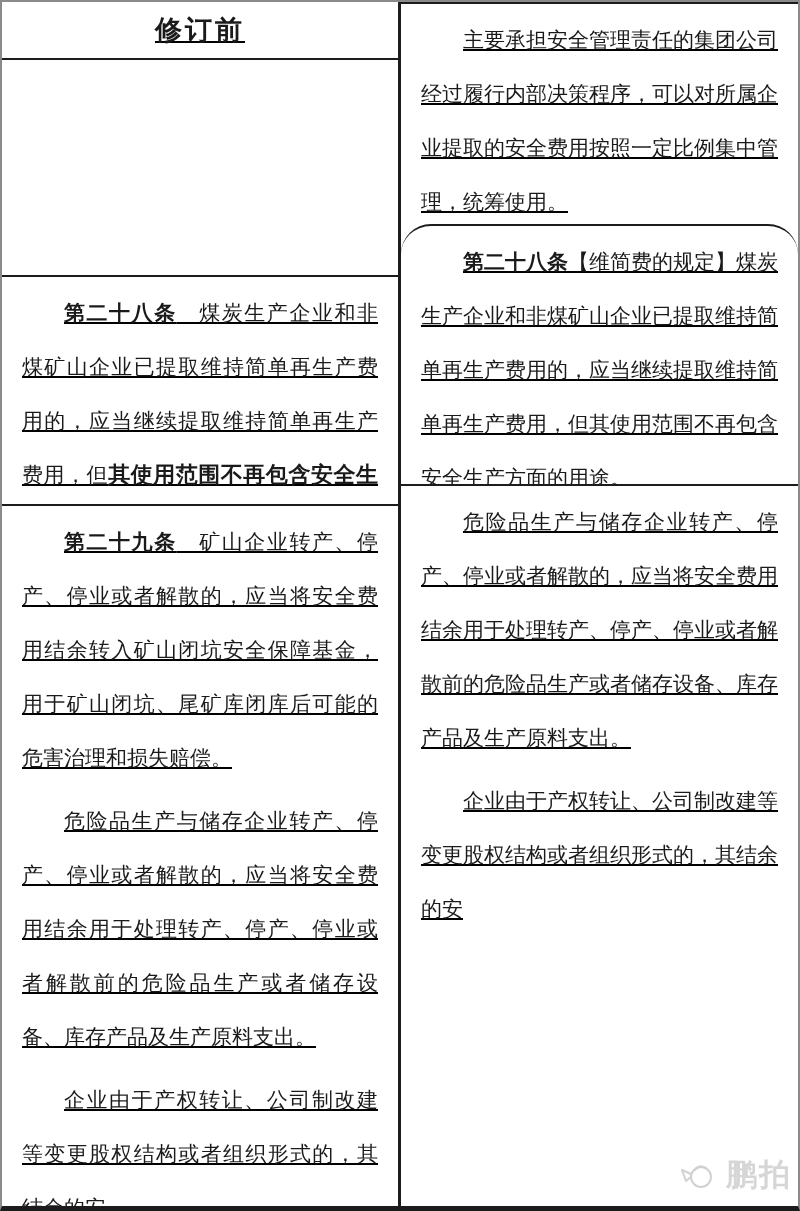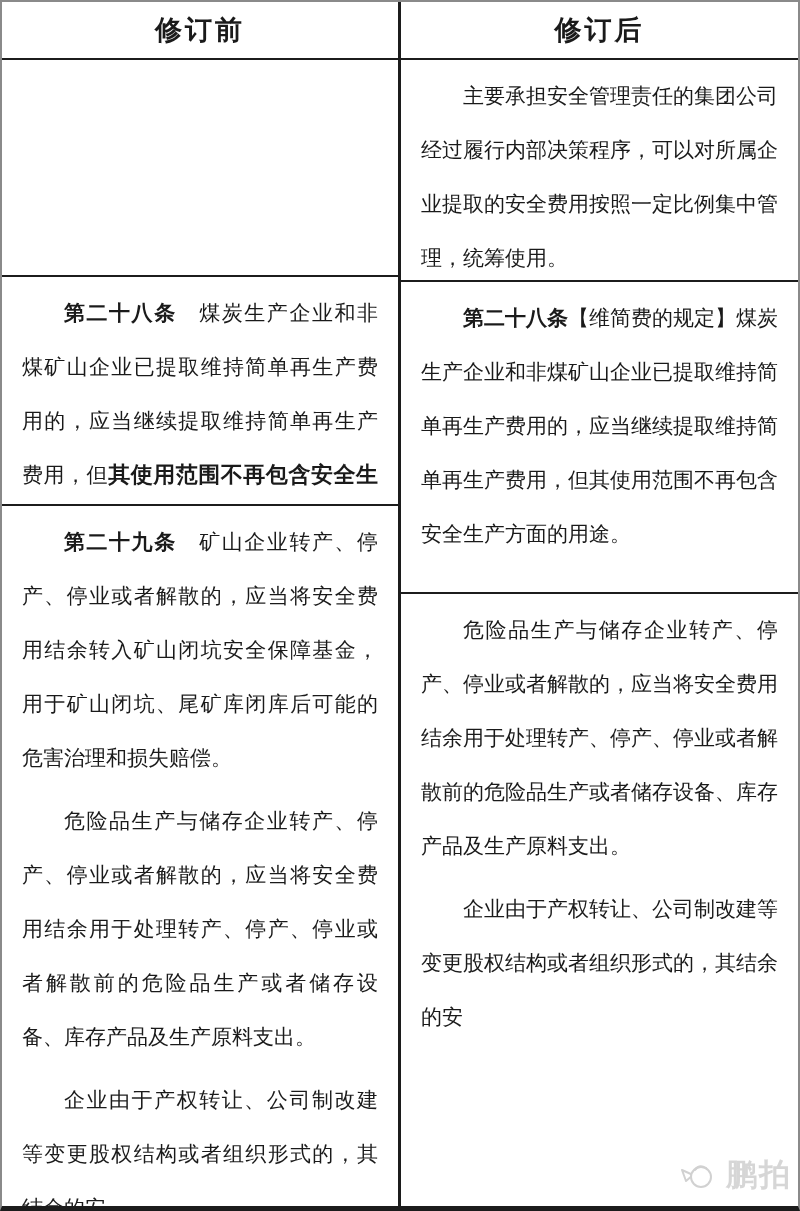--- a/index.html
+++ b/index.html
@@ -12,20 +12,21 @@
     font-family: "Liberation Sans", sans-serif;
   }
   .doc {
     position: absolute;
     inset: 0;
     box-sizing: border-box;
     border: 2px solid var(--c-border_outer, #8a8a8a);
     border-bottom: 5px solid var(--c-border_inner, #161616);
     background: var(--c-background, #fff);
     display: flex;
+    text-decoration: underline;
   }
   .col {
     display: flex;
     flex-direction: column;
     box-sizing: border-box;
     overflow: hidden;
   }
   .col-left {
     width: 399px;
     border-right: 3px solid var(--c-border_inner, #1c1c1c);
@@ -47,21 +48,21 @@
     font-weight: bold;
     font-size: 27px;
     letter-spacing: 3px;
     color: var(--c-text, #1a1a1a);
     padding: 0;
   }
   .c-empty-l1 { height: 217px; }
   .c-l2 { height: 229px; }
   .c-l3 { flex: 1; }
   .c-r1 { height: 222px; }
-  .c-r2 { height: 312px; }
+  .c-r2 { height: 260px; border-radius: 30px; }
   .c-r3 { flex: 1; }
   .para {
     margin: 9px;
     text-align: justify;
     text-indent: 42px;
     font-size: 21px;
     line-height: 54px;
     color: var(--c-text, #1a1a1a);
     font-family: "Liberation Sans", sans-serif;
   }
@@ -105,21 +106,20 @@
     </div>
 
     <div class="cell c-l3">
       <p class="para"><span class="run-label">第二十九条</span><span>　矿山企业转产、停产、停业或者解散的，应当将安全费用结余转入矿山闭坑安全保障基金，用于矿山闭坑、尾矿库闭库后可能的危害治理和损失赔偿。</span></p>
       <p class="para">危险品生产与储存企业转产、停产、停业或者解散的，应当将安全费用结余用于处理转产、停产、停业或者解散前的危险品生产或者储存设备、库存产品及生产原料支出。</p>
       <p class="para">企业由于产权转让、公司制改建等变更股权结构或者组织形式的，其结余的安</p>
     </div>
   </div>
 
   <div class="col col-right">
-    <div class="cell header-cell">修订后</div>
 
     <div class="cell c-r1">
       <p class="para">主要承担安全管理责任的集团公司经过履行内部决策程序，可以对所属企业提取的安全费用按照一定比例集中管理，统筹使用。</p>
     </div>
 
     <div class="cell c-r2">
       <p class="para"><span class="run-label">第二十八条</span><span>【维简费的规定】煤炭生产企业和非煤矿山企业已提取维持简单再生产费用的，应当继续提取维持简单再生产费用，但其使用范围不再包含安全生产方面的用途。</span></p>
     </div>
 
     <div class="cell c-r3">

